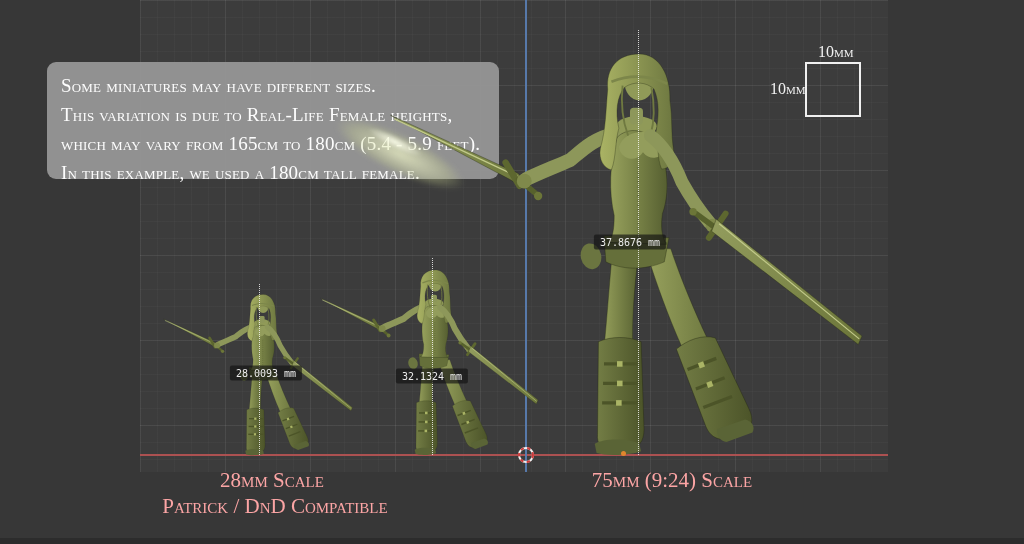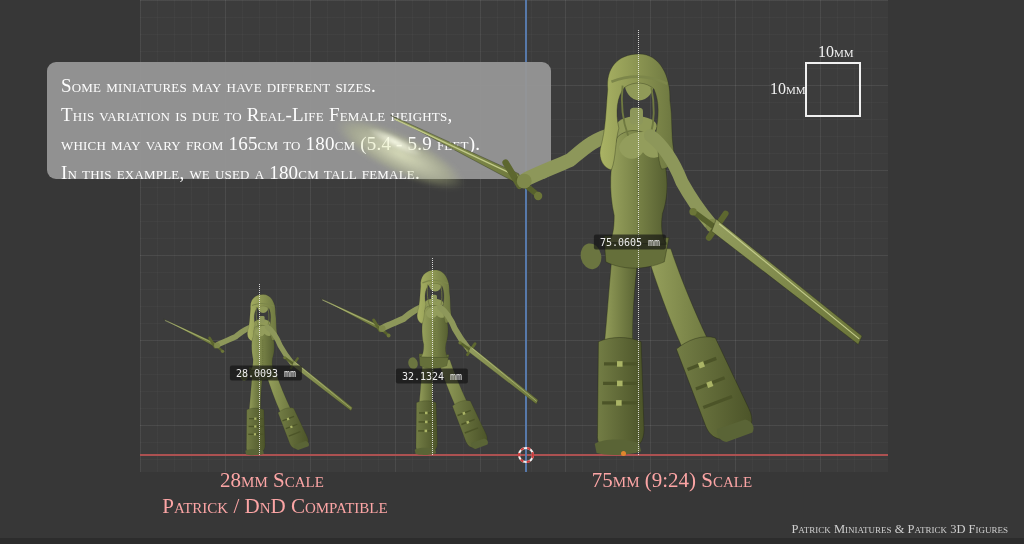--- a/index.html
+++ b/index.html
@@ -16,21 +16,21 @@
       repeating-linear-gradient(to right, rgba(255,255,255,.055) 0 1px, transparent 1px 85px),
       repeating-linear-gradient(to bottom, rgba(255,255,255,.055) 0 1px, transparent 1px 85px),
       repeating-linear-gradient(to right, rgba(255,255,255,.022) 0 1px, transparent 1px 17px),
       repeating-linear-gradient(to bottom, rgba(255,255,255,.022) 0 1px, transparent 1px 17px);
   }
   .axis-x{position:absolute;left:140px;top:454px;width:748px;height:2px;background:rgba(178,82,82,.95);}
   .axis-z{position:absolute;left:525px;top:0;width:2px;height:472px;background:rgba(88,124,176,.95);}
 
   
   .info-box{
-    position:absolute;left:47px;top:62px;width:504px;height:117px;
+    position:absolute;left:47px;top:62px;width:452px;height:117px;
     background:rgba(150,150,150,.95);border-radius:9px;
     padding:9px 0 14px 14px;box-sizing:border-box;
     color:#fdfdfd;font-size:19px;line-height:29px;
     font-variant:small-caps;letter-spacing:.2px;white-space:nowrap;
   }
 
   
   .ref-square{position:absolute;left:805px;top:62px;width:56px;height:55px;border:2px solid #f0f0f0;box-sizing:border-box;}
   .ref-label{position:absolute;color:#f2f2f2;font-size:16px;font-variant:small-caps;}
   .ref-label.top{left:818px;top:43px;}
@@ -186,32 +186,31 @@
 
   <div class="glow-beam"></div>
   <div class="glow-core"></div>
 
   <div class="measure-line" style="left:259px;top:284px;height:171px;"></div>
   <div class="measure-line" style="left:432px;top:258px;height:197px;"></div>
   <div class="measure-line" style="left:638px;top:30px;height:425px;"></div>
 
   <div class="measure-label" style="left:266px;top:373px;">28.0093 mm</div>
   <div class="measure-label" style="left:432px;top:364px;margin-top:12px;">32.1324 mm</div>
-  <div class="measure-label" style="left:630px;top:242px;">75.0605 mm</div>
+  <div class="measure-label" style="left:630px;top:242px;">37.8676 mm</div>
 
   <div class="ref-square"></div>
   <div class="ref-label top">10mm</div>
   <div class="ref-label side">10mm</div>
 
   <svg class="overlay-svg" style="left:515px;top:444px;" width="22" height="22" viewBox="0 0 22 22">
     <circle cx="11" cy="11" r="7" fill="none" stroke="#f0f0f0" stroke-width="2"></circle>
     <circle cx="11" cy="11" r="7" fill="none" stroke="#cc3b3b" stroke-width="2" stroke-dasharray="3.4,3.4"></circle>
   </svg>
   <div class="origin-dot"></div>
 
   <div class="scale-label" style="left:272px;top:468px;">28mm Scale</div>
   <div class="scale-label" style="left:275px;top:494px;">Patrick / DnD Compatible</div>
   <div class="scale-label" style="left:672px;top:468px;">75mm (9:24) Scale</div>
 
-  <div class="footer-credit">Patrick Miniatures &amp; Patrick 3D Figures</div>
   <div class="footer-strip"></div>
 
 </div>
 
 </body></html>

